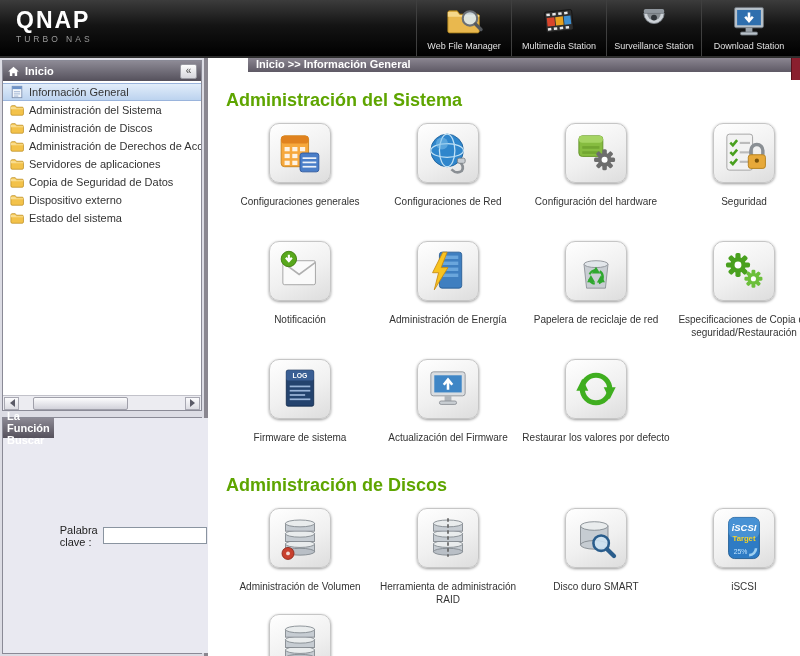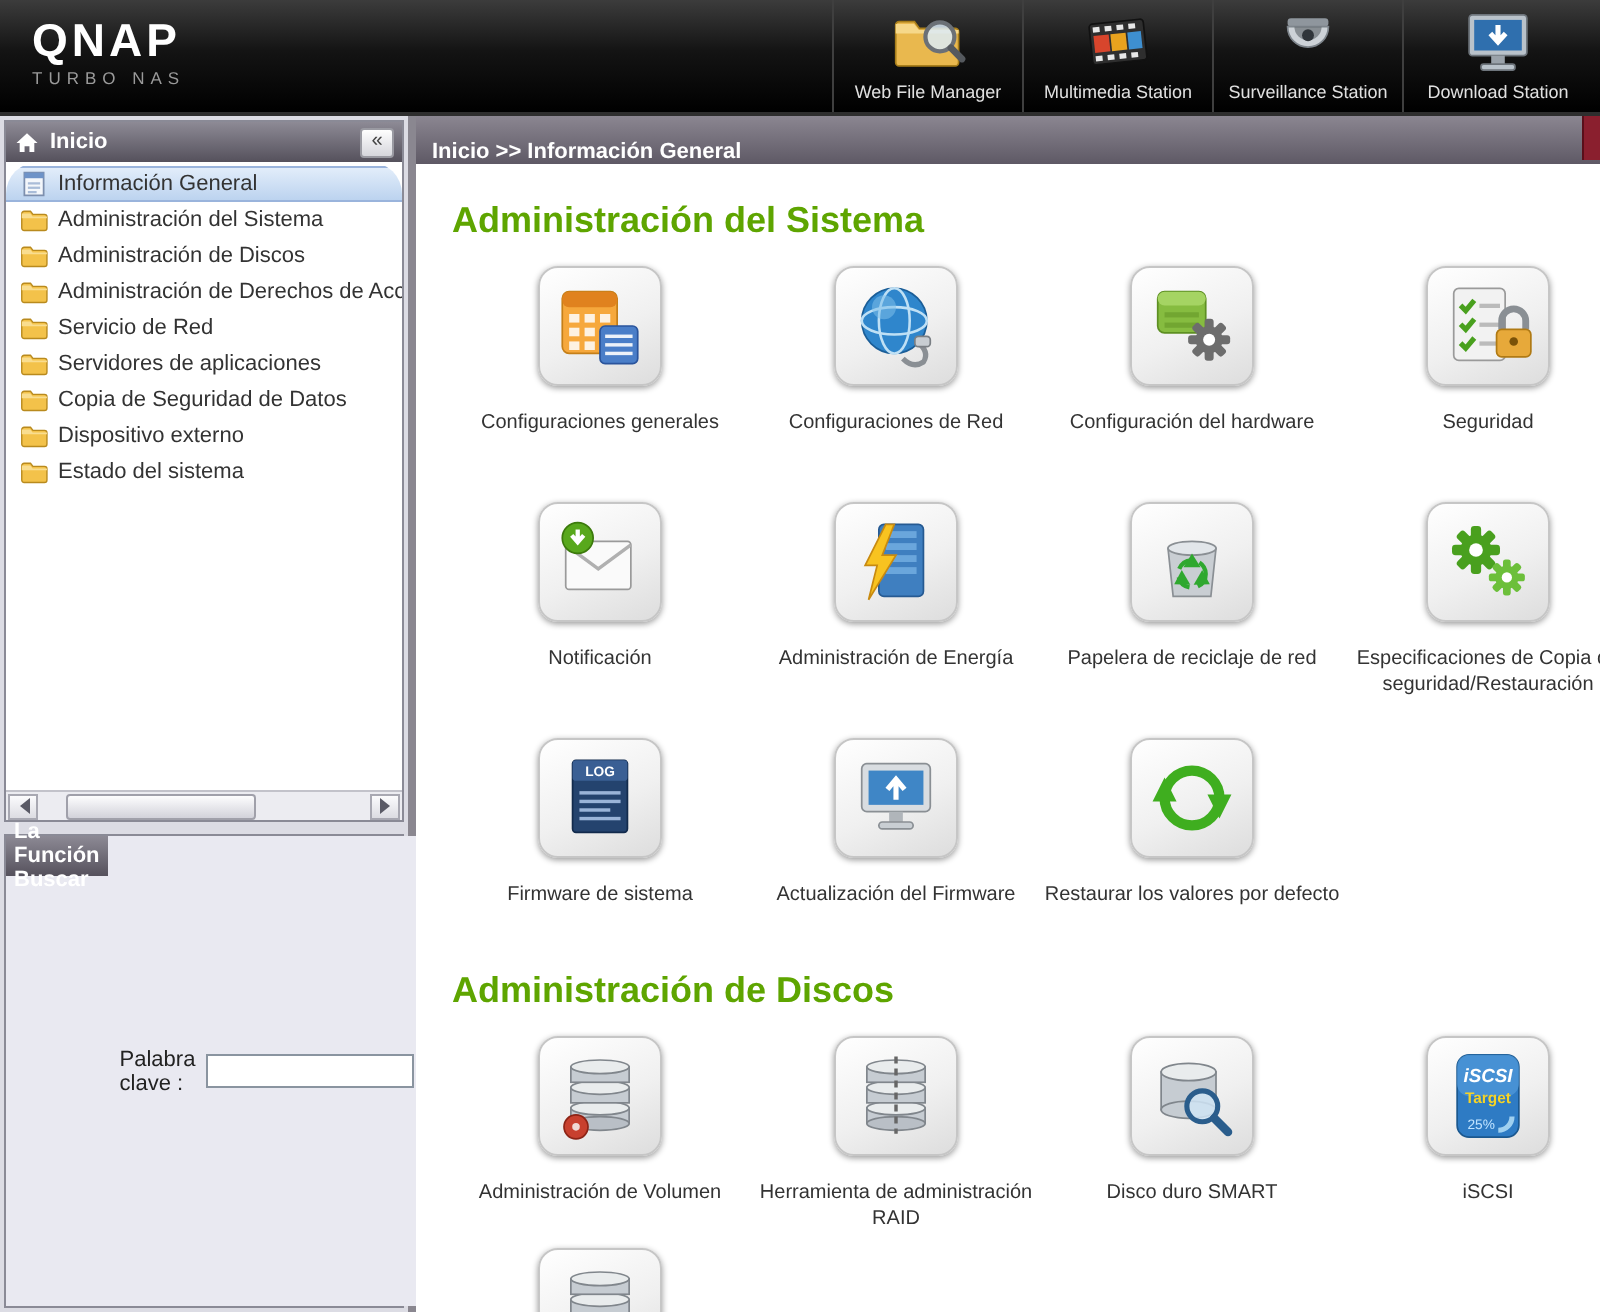--- a/index.html
+++ b/index.html
@@ -37,21 +37,21 @@
     height:20px; background:linear-gradient(#8d8a95, #55515c);
     color:#fff; font-size:11px; font-weight:bold;
     display:flex; align-items:center; gap:5px; padding:0 4px;
   }
   .panel-header svg { width:13px; height:13px; }
   .collapse-btn {
     margin-left:auto; width:17px; height:15px; padding:0;
     background:linear-gradient(#fefefe,#d6d6dc); border:1px solid #9a9aa2; border-radius:2px;
     font-size:10px; line-height:12px; color:#444; cursor:pointer;
   }
-  .tree { margin:0; padding:2px 0; list-style:none; background:#fff; height:314px; overflow:hidden;border-radius:16px; }
+  .tree { margin:0; padding:2px 0; list-style:none; background:#fff; height:314px; overflow:hidden; }
   .tree li {
     display:flex; align-items:center; gap:5px; height:18px; padding:0 4px 0 7px;
     font-size:11px; color:#333; white-space:nowrap; overflow:hidden; cursor:pointer;
   }
   .tree li svg { width:14px; height:14px; flex:none; }
   .tree li.selected {
     background:linear-gradient(#e2edfa,#bcd3ef);
     border-top:1px solid #9ab4dc; border-bottom:1px solid #9ab4dc; height:18px;
   }
   .hscroll {
@@ -65,23 +65,23 @@
   .hs-track { flex:1; height:13px; position:relative; }
   .hs-thumb { position:absolute; left:8%; width:58%; top:0; height:13px;
     background:linear-gradient(#fdfdfe,#d2d2da); border:1px solid #a0a0aa; border-radius:2px; cursor:grab; }
   .search-panel { margin-top:6px; flex:1; display:flex; flex-direction:row; background:#e9e9f1; }
   .search-body { flex:1; padding:9px 6px; font-size:11px; color:#222;
     display:flex; align-items:center; gap:5px; background:#e9e9f1; }
   .search-body input { width:104px; height:17px; border:1px solid #8a94a0; background:#fff; font-size:11px; padding:0 3px; }
   
   .main { flex:1; min-width:0; display:flex; flex-direction:column; background:#fff; }
   .breadcrumb {
-    height:24px; background:linear-gradient(#8b8691,#5e5965);
-    color:#fff; font-size:11px; font-weight:bold; display:flex; align-items:flex-end;
-    padding:0 8px; position:relative; flex:none;
+    height:14px; background:linear-gradient(#8b8691,#5e5965);
+    color:#fff; font-size:11px; font-weight:bold; display:flex; align-items:flex-start;
+    padding:0 8px; position:relative; flex:none;margin-left:40px;
   }
   .breadcrumb-handle { position:absolute; right:0; top:0; width:9px; height:22px;
     background:#8a1f2e; border-left:1px solid #5a0f1a; cursor:pointer; }
   .main-scroll { flex:1; overflow:hidden; padding:4px 0 0 18px; }
   .section-title { color:#5ea500; font-size:18px; font-weight:bold; margin:14px 0 12px; }
   .grid { display:grid; grid-template-columns:repeat(4,148px); row-gap:16px; }
   .tile { display:flex; flex-direction:column; align-items:center; text-align:center; cursor:pointer; min-height:102px; }
   .tile-icon {
     width:62px; height:60px; border-radius:10px;
     background:linear-gradient(155deg,#ffffff 0%,#f0f0f0 55%,#dddddd 100%);
@@ -226,26 +226,20 @@
         <li>
           <svg viewBox="0 0 16 16">
               <use href="#sym-folder"></use>
             </svg>
           <span>Administración de Derechos de Acceso</span>
         </li>
         <li>
           <svg viewBox="0 0 16 16">
               <use href="#sym-folder"></use>
             </svg>
-          <span>Servicio de Red</span>
-        </li>
-        <li>
-          <svg viewBox="0 0 16 16">
-              <use href="#sym-folder"></use>
-            </svg>
           <span>Servidores de aplicaciones</span>
         </li>
         <li>
           <svg viewBox="0 0 16 16">
               <use href="#sym-folder"></use>
             </svg>
           <span>Copia de Seguridad de Datos</span>
         </li>
         <li>
           <svg viewBox="0 0 16 16">

